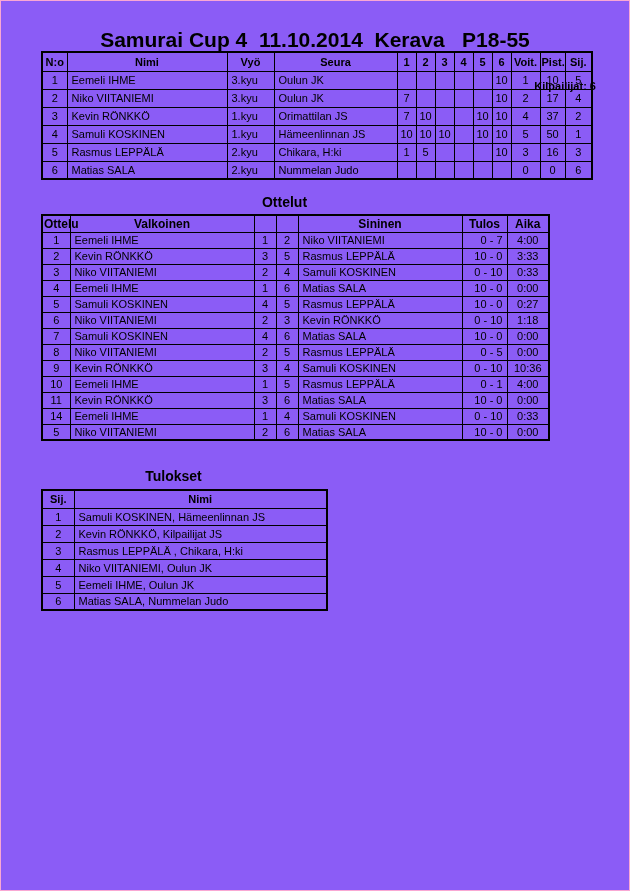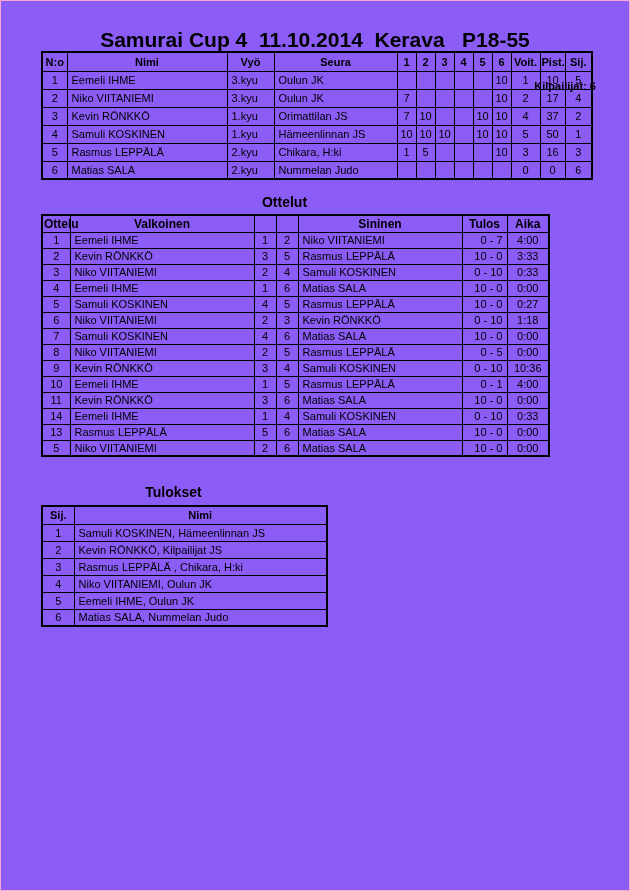--- a/index.html
+++ b/index.html
@@ -348,29 +348,20 @@
   <tr>
     <td class="c">14</td>
     <td class="l">Eemeli IHME</td>
     <td class="c">1</td>
     <td class="c">4</td>
     <td class="l">Samuli KOSKINEN</td>
     <td class="r">0 - 10</td>
     <td class="c">0:33</td>
   </tr>
 
-  <tr>
-    <td class="c">13</td>
-    <td class="l">Rasmus LEPPÄLÄ</td>
-    <td class="c">5</td>
-    <td class="c">6</td>
-    <td class="l">Matias SALA</td>
-    <td class="r">10 - 0</td>
-    <td class="c">0:00</td>
-  </tr>
 
 
   <tr>
     <td class="c">5</td>
     <td class="l">Niko VIITANIEMI</td>
     <td class="c">2</td>
     <td class="c">6</td>
     <td class="l">Matias SALA</td>
     <td class="r">10 - 0</td>
     <td class="c">0:00</td>

